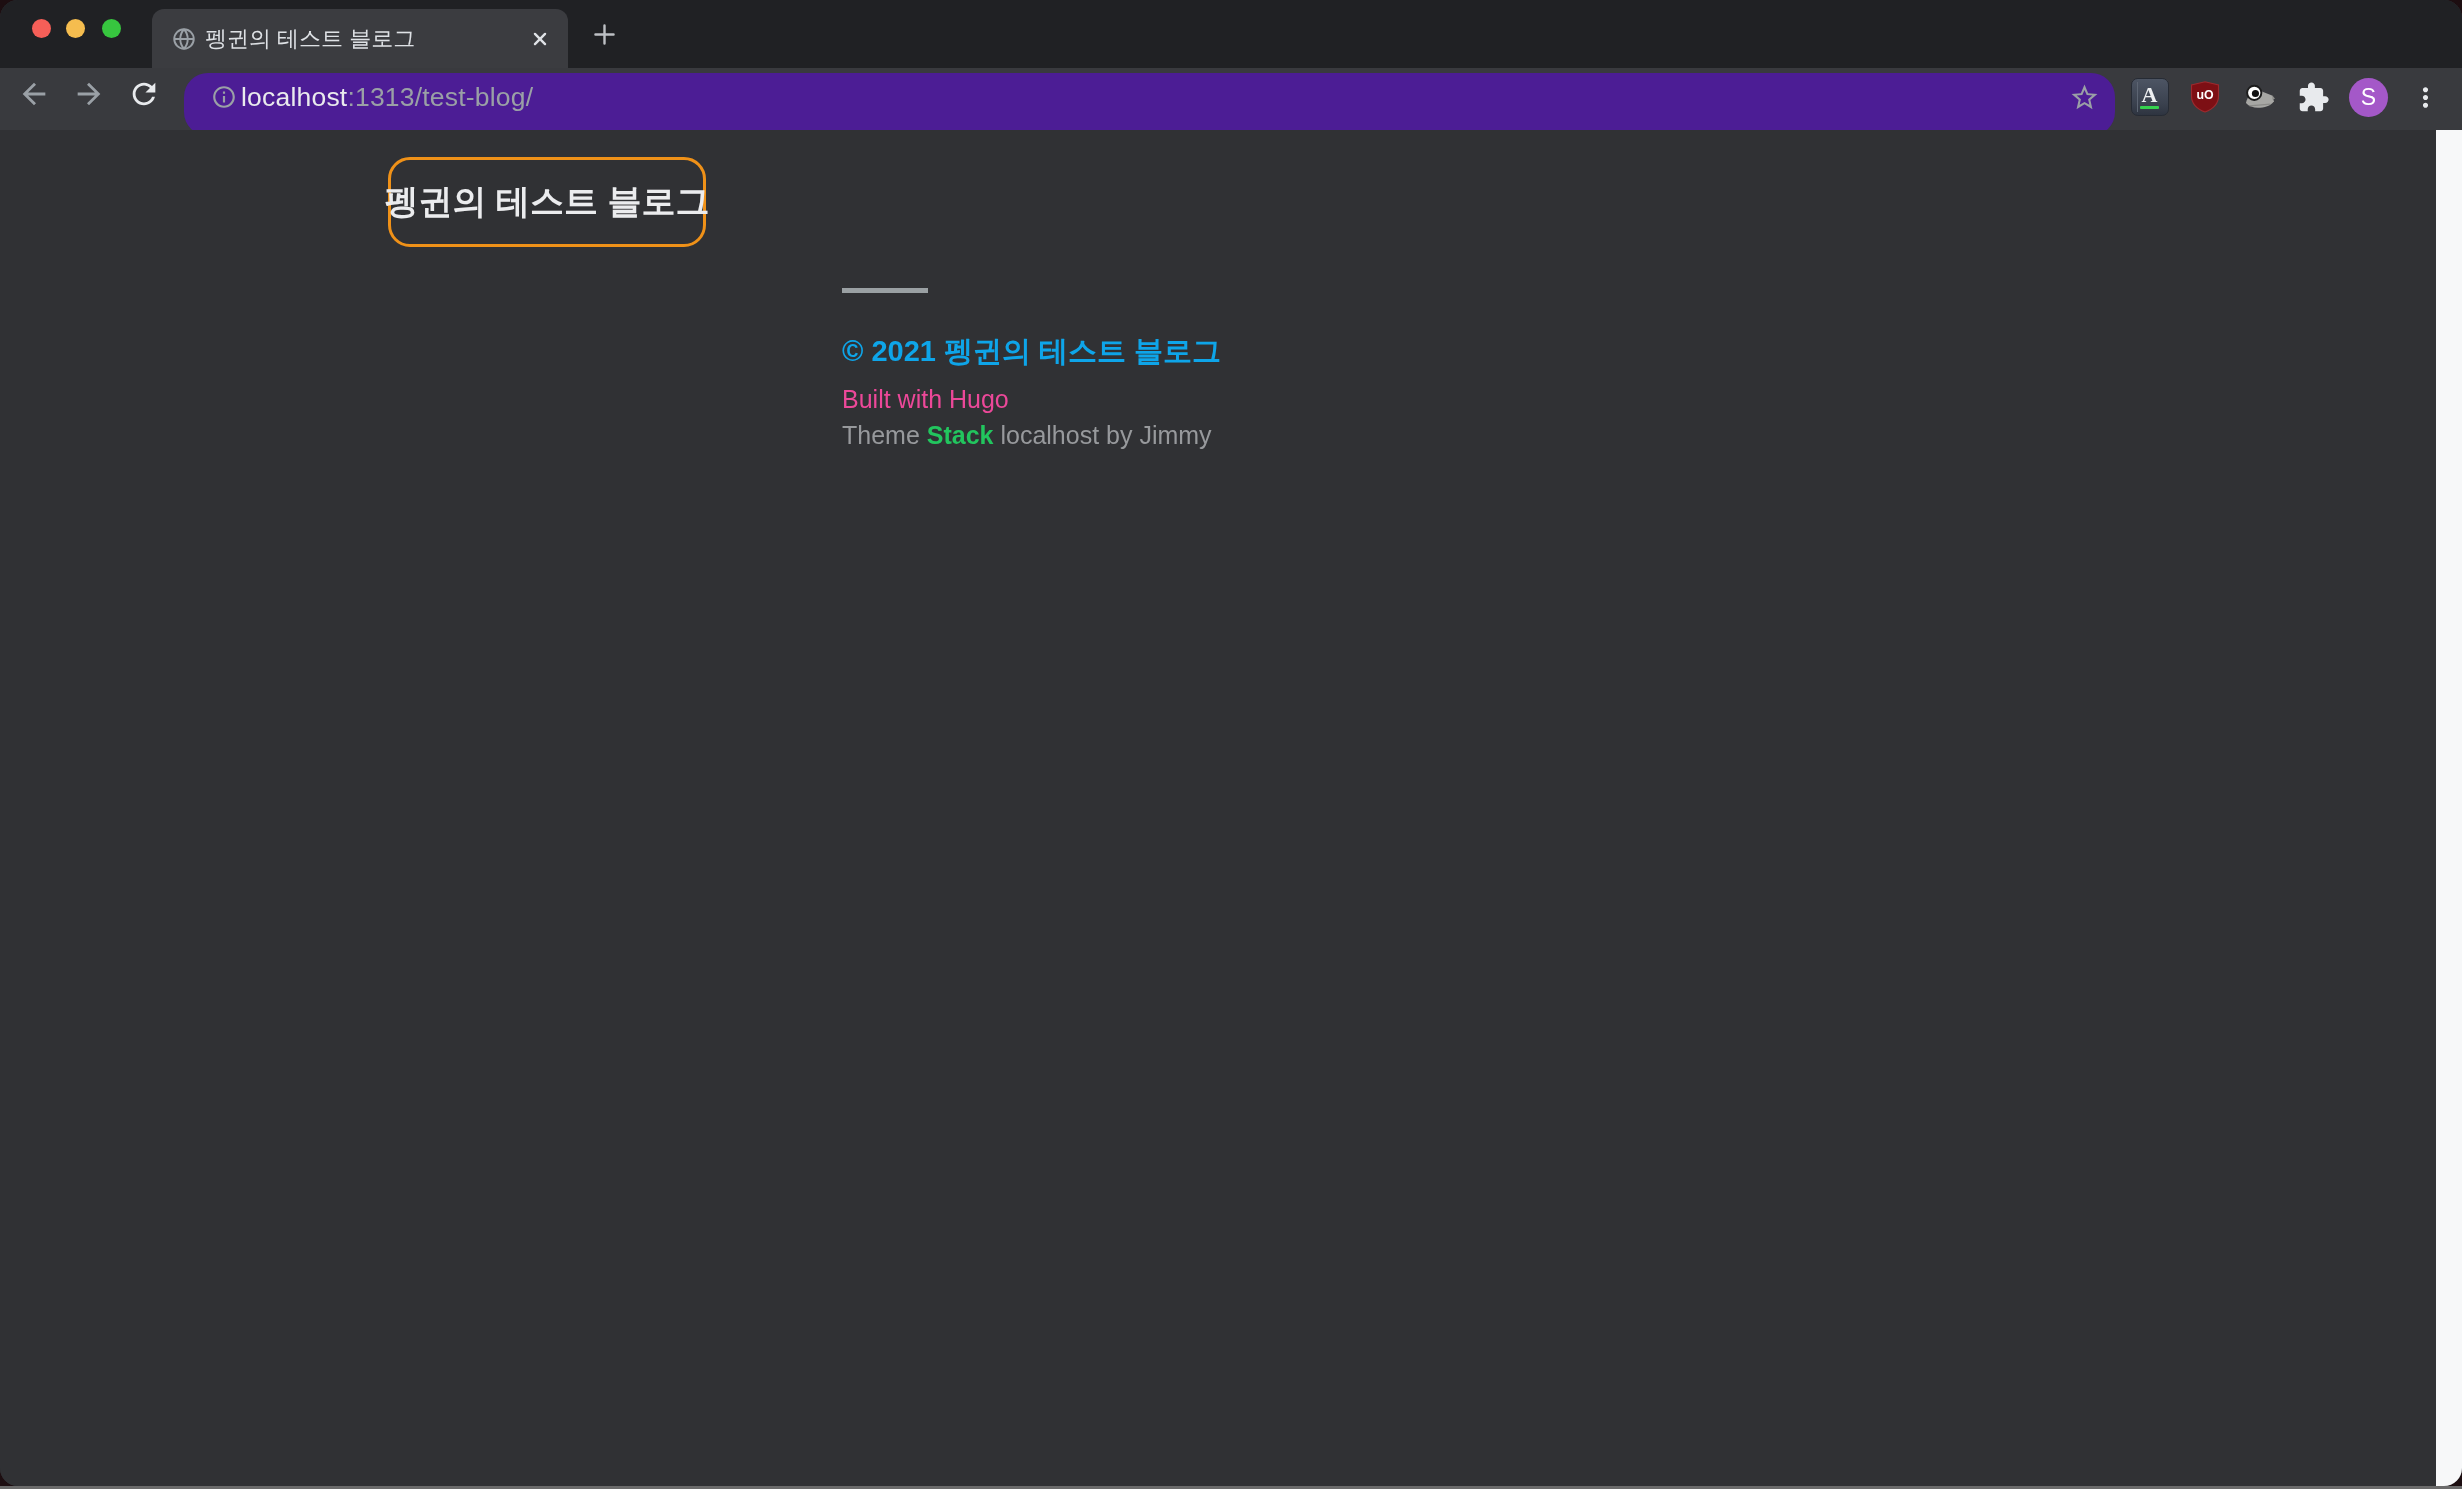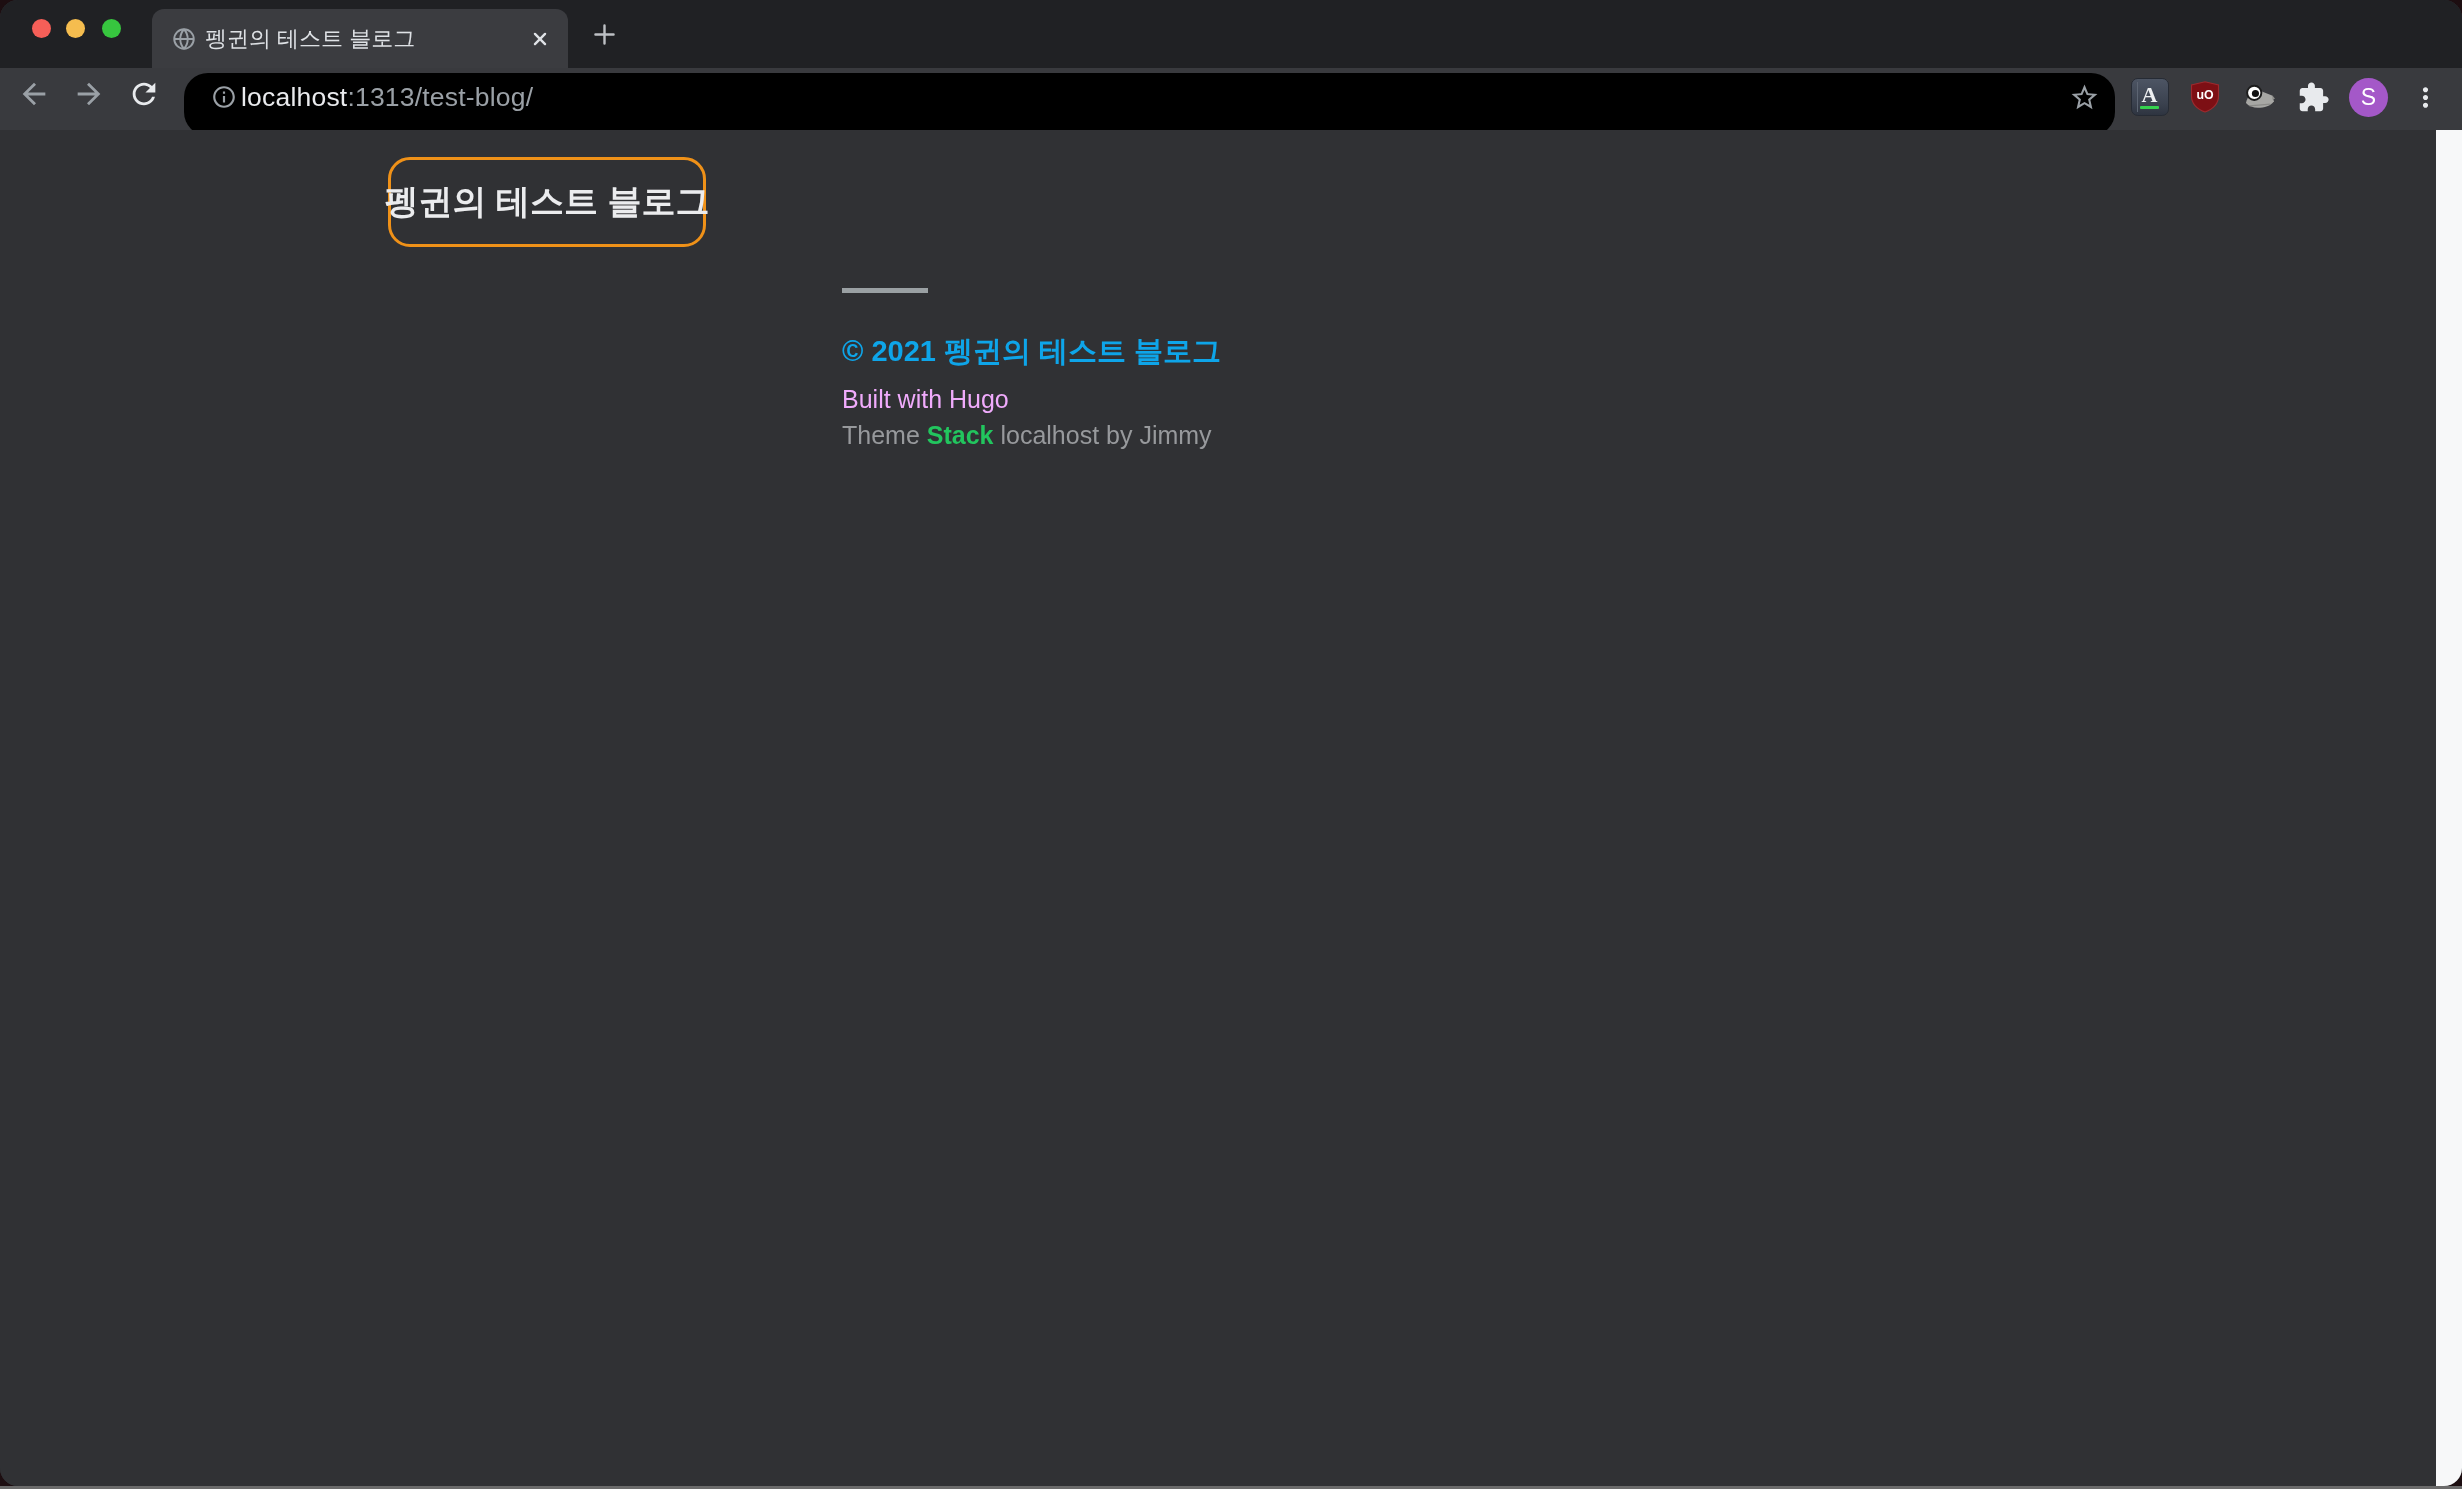--- a/index.html
+++ b/index.html
@@ -67,21 +67,21 @@
     position: absolute; top: 6.8px; width: 38px; height: 38px;
     display: flex; align-items: center; justify-content: center;
     border-radius: 50%; cursor: pointer;
   }
   .nav-back    { left: 15.4px; }
   .nav-forward { left: 70px; }
   .nav-reload  { left: 125px; }
 
   .omnibox {
     position: absolute; left: 184px; top: 5.1px; width: 1931px; height: 63px;
-    background: #000000; border-radius: 24px;
+    background: #4c1d95; border-radius: 24px;
   }
   .omnibox .site-info { position: absolute; left: 27px; top: 11px; width: 26px; height: 26px; }
   .omnibox .url {
     position: absolute; left: 57px; top: 0; height: 48px;
     display: flex; align-items: center;
     font-size: 26.5px; letter-spacing: 0.2px; white-space: pre;
   }
   .url .host { color: #e9eaed; }
   .url .path { color: #9aa0a6; }
   .omnibox .bookmark {
@@ -149,21 +149,21 @@
   .footer-divider {
     position: absolute; left: 842px; top: 158px; width: 86px; height: 5.1px;
     background: #9aa0a3;
   }
   .footer-copyright {
     position: absolute; left: 842px; top: 202px;
     font-size: 29px; font-weight: bold; color: #0ea5e9; white-space: nowrap;
   }
   .footer-built {
     position: absolute; left: 842px; top: 255px;
-    font-size: 25px; color: #f0abfc; white-space: nowrap;
+    font-size: 25px; color: #ec4899; white-space: nowrap;
   }
   .footer-theme {
     position: absolute; left: 842px; top: 291px;
     font-size: 25px; color: #97999c; white-space: nowrap;
   }
   .footer-theme .theme-name { font-weight: bold; color: #22c55e; }
 
   svg { display: block; }
 </style>
 </head>

